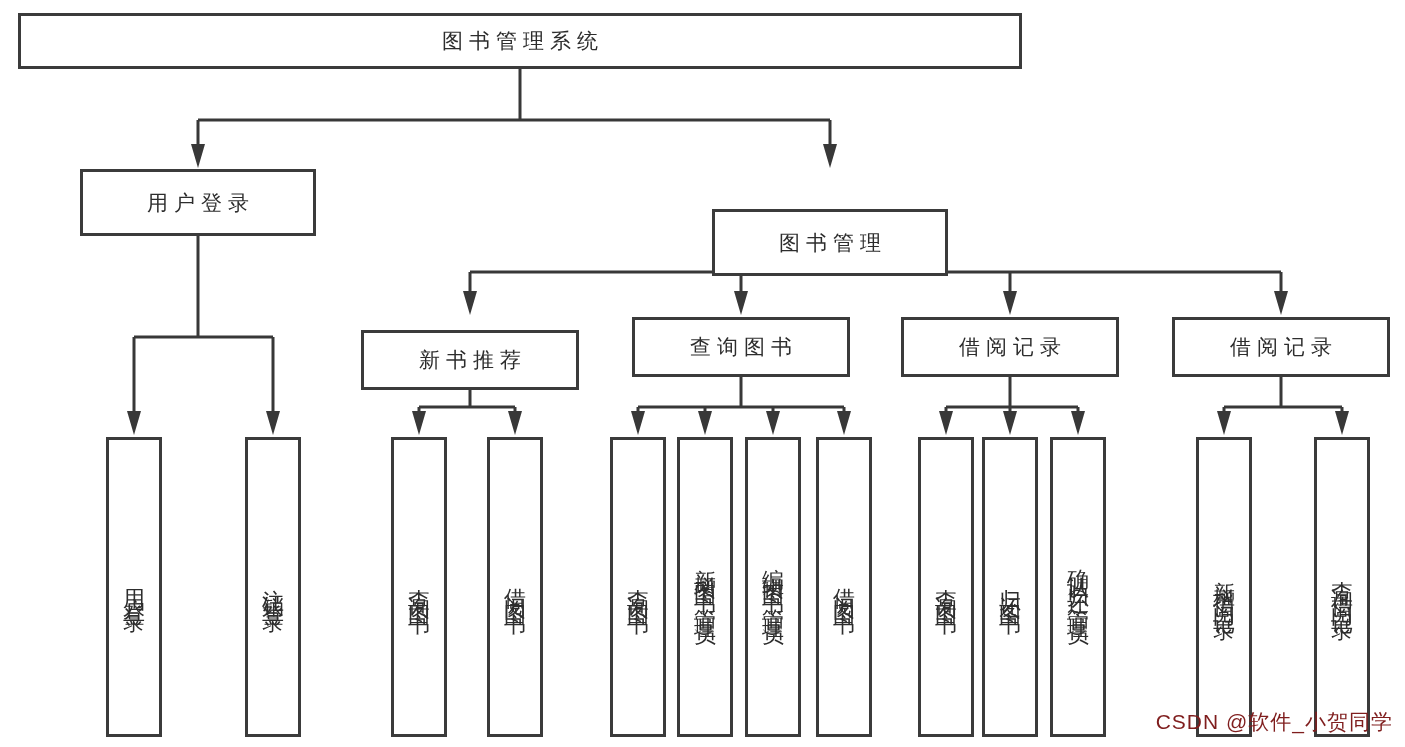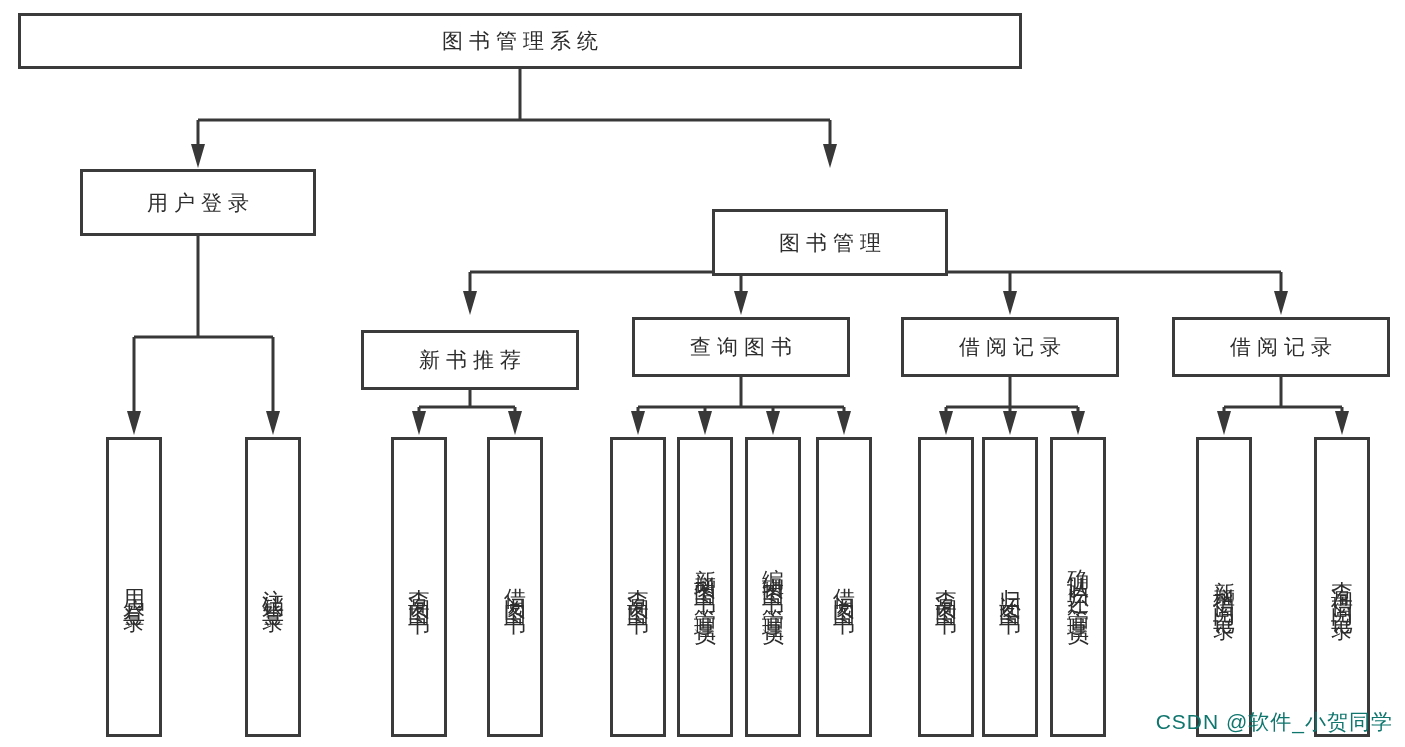--- a/index.html
+++ b/index.html
@@ -49,21 +49,21 @@
     font-size: 22px;
     letter-spacing: 8px;
     line-height: 1;
   }
   .watermark {
     position: absolute;
     right: 12px;
     bottom: 11px;
     font-size: 21px;
     letter-spacing: 1px;
-    color: #0f766e;
+    color: #7f1d1d;
     z-index: 3;
     white-space: nowrap;
   }
 </style>
 </head>
 <body>
 
 <div class="canvas">
 
   <svg class="connectors" viewBox="0 0 1405 747" xmlns="http://www.w3.org/2000/svg">

